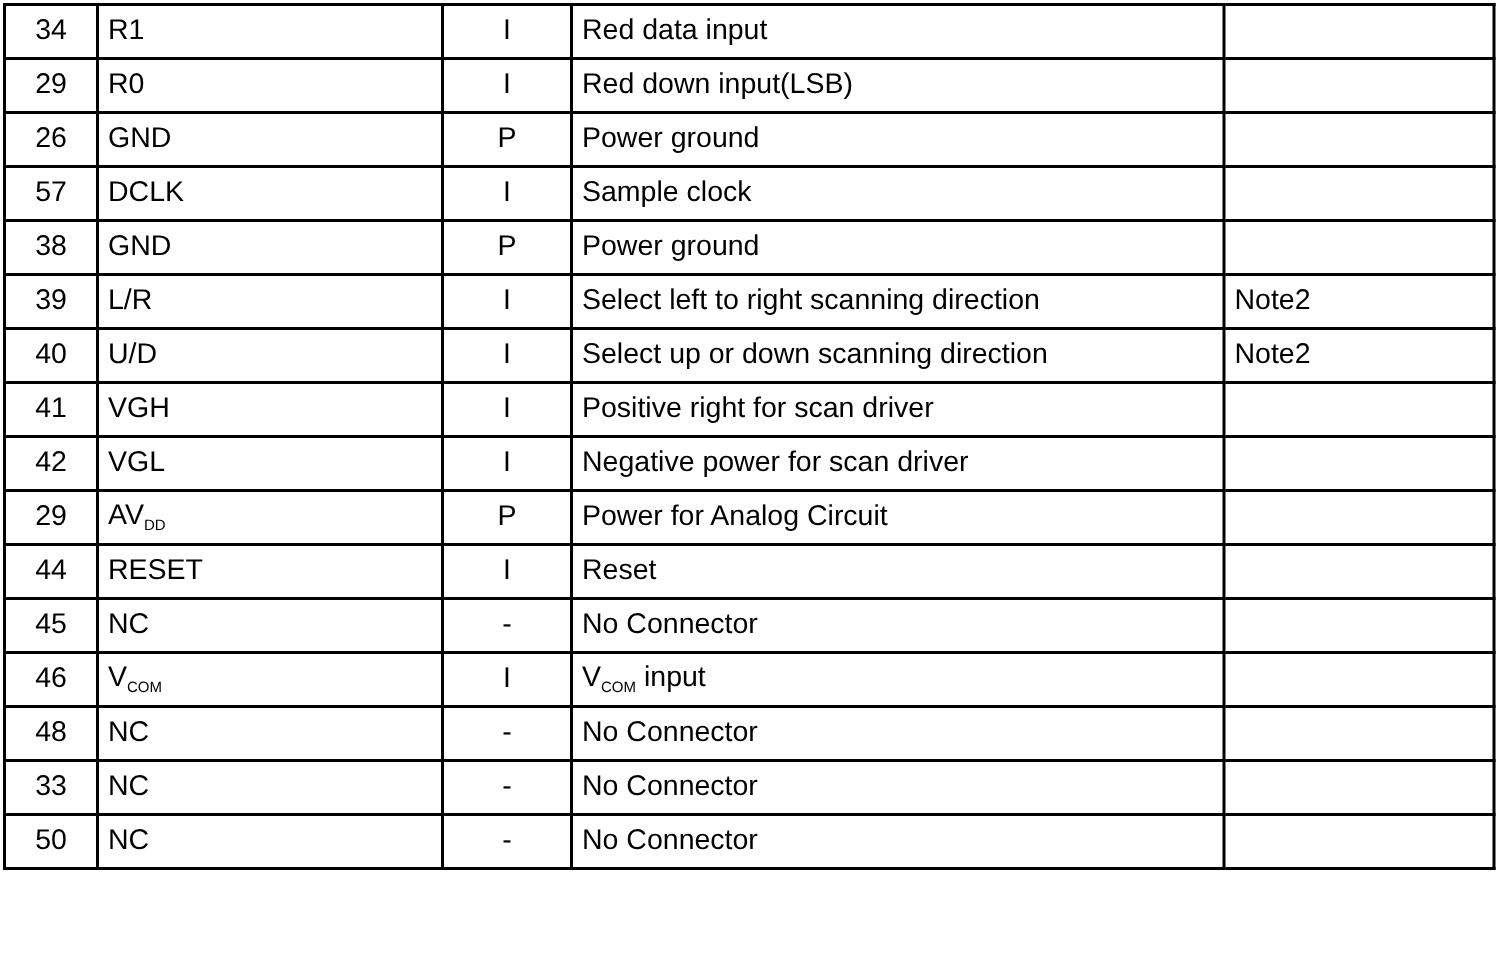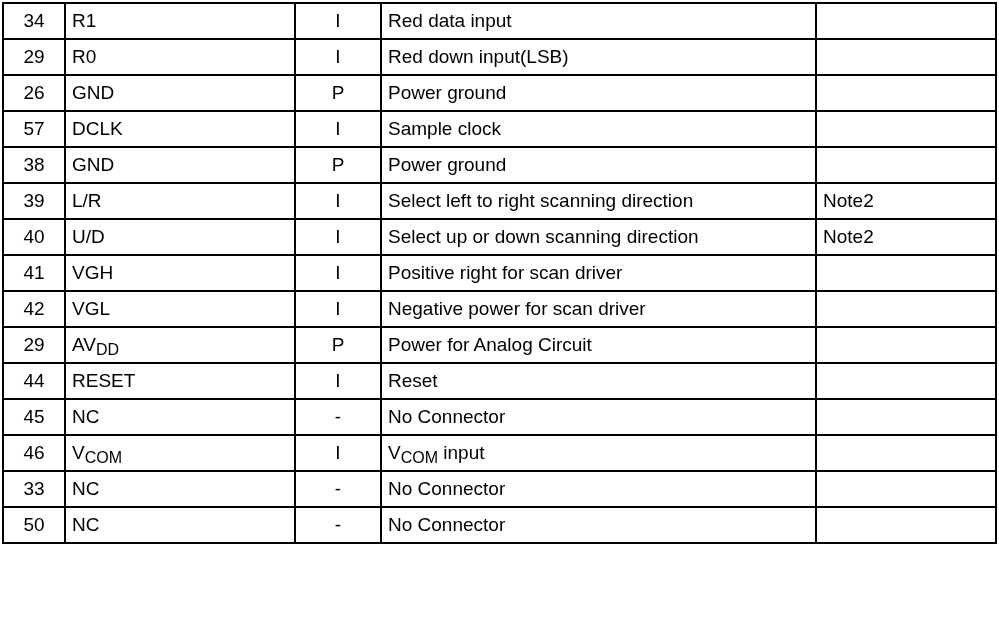--- a/index.html
+++ b/index.html
@@ -42,21 +42,21 @@
   col.c-desc  { width: 435px; }
   col.c-note  { width: 180px; }
 
   td.no    { text-align: center; }
   td.sym   { }
   td.io    { text-align: center; }
   td.desc  { text-align: left; padding-left: 10px; }
   td.note  { text-align: left; padding-left: 10px; border-radius: 10px; }
 
   sub {
-    font-size: 16px;
+    font-size: 10px;
     vertical-align: baseline;
     position: relative;
     top: 4px;
   }
 </style>
 </head>
 <body>
 
 <div class="sheet">
   <table class="pin-table">
@@ -153,20 +153,27 @@
           <td class="note"></td>
         </tr>
         <tr>
           <td class="no">46</td>
           <td class="sym"><span>V</span><sub>COM</sub></td>
           <td class="io">I</td>
           <td class="desc"><span>V</span><sub>COM</sub><span> input</span></td>
           <td class="note"></td>
         </tr>
         <tr>
+          <td class="no">48</td>
+          <td class="sym">NC</td>
+          <td class="io">-</td>
+          <td class="desc">No Connector</td>
+          <td class="note"></td>
+        </tr>
+        <tr>
           <td class="no">33</td>
           <td class="sym">NC</td>
           <td class="io">-</td>
           <td class="desc">No Connector</td>
           <td class="note"></td>
         </tr>
         <tr>
           <td class="no">50</td>
           <td class="sym">NC</td>
           <td class="io">-</td>

